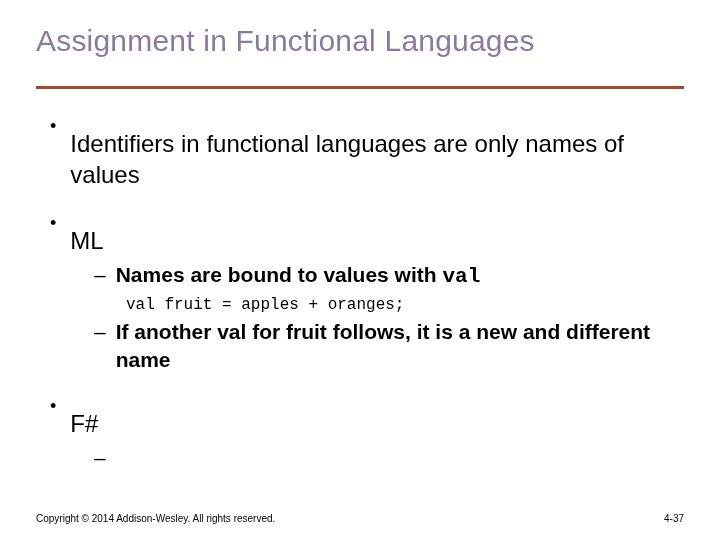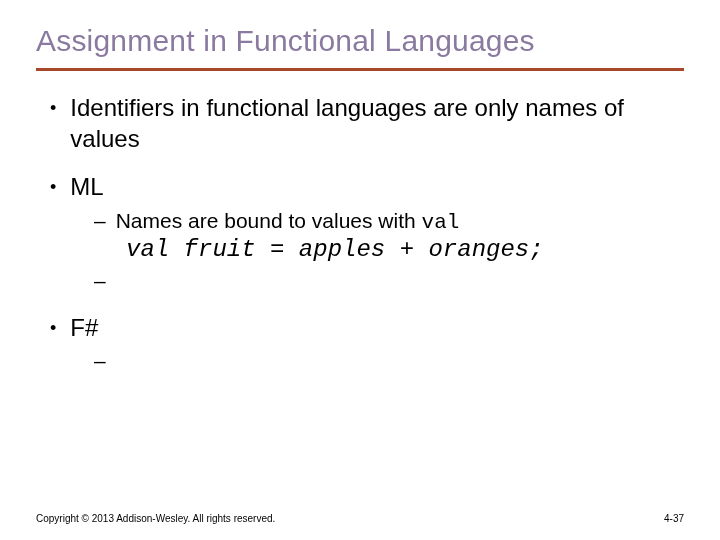--- a/index.html
+++ b/index.html
@@ -13,21 +13,21 @@
     overflow: hidden;
   }
   .slide {
     padding: 24px 36px 0 36px;
   }
   .title {
     color: #8a7aa0;
     font-size: 30px;
     font-weight: 400;
     letter-spacing: 0.2px;
-    margin-bottom: 10px;
+    margin-bottom: 28px;
   }
   .rule {
     height: 3px;
     background: #a8482a;
     margin: 0 0 22px 0;
   }
   ul.tree, ul.tree ul {
     list-style: none;
   }
   ul.tree > li {
@@ -39,41 +39,41 @@
     font-size: 24px;
     line-height: 1.28;
     padding-left: 14px;
   }
   .l1 .dot {
     font-size: 18px;
     line-height: 30px;
     margin-right: 14px;
     flex: 0 0 auto;
   }
-  .l1 .txt { flex: 1 1 auto; }
+  .l1 .txt { flex: 1 1 auto; margin-top: 18px; }
   .l2 {
     display: flex;
     align-items: flex-start;
     font-size: 21px;
     line-height: 1.3;
     padding-left: 58px;
     margin-top: 4px;
   }
   .l2 .dash {
     margin-right: 10px;
     flex: 0 0 auto;
   }
-  .l2 .txt { flex: 1 1 auto; }
+  .l2 .txt { flex: 1 1 auto; font-weight: bold; }
   .codeblock {
     font-family: "Courier New", Courier, monospace;
-    font-size: 24px;
+    font-size: 16px;
     padding-left: 90px;
+    margin-top: 6px;
     margin-bottom: 2px;
     white-space: pre;
-    font-style: italic;
   }
   .mono {
     font-family: "Courier New", Courier, monospace;
   }
   .footer {
     position: absolute;
     left: 36px;
     right: 36px;
     bottom: 16px;
     display: flex;
@@ -106,32 +106,33 @@
       </div>
       <div class="l2">
         <span class="dash">–</span>
         <span class="txt">
           <span>Names are bound to values with </span><span class="mono">val</span>
         </span>
       </div>
       <div class="codeblock">val fruit = apples + oranges;</div>
       <div class="l2">
         <span class="dash">–</span>
+        <span class="txt">If another val for fruit follows, it is a new and different name</span>
       </div>
     </li>
 
     <li>
       <div class="l1">
         <span class="dot">•</span>
         <span class="txt">F#</span>
       </div>
       <div class="l2">
         <span class="dash">–</span>
       </div>
     </li>
 
   </ul>
 </div>
 
 <div class="footer">
-  <span>Copyright © 2013 Addison-Wesley. All rights reserved.</span>
+  <span>Copyright © 2014 Addison-Wesley. All rights reserved.</span>
   <span>4-37</span>
 </div>
 
 </body></html>

